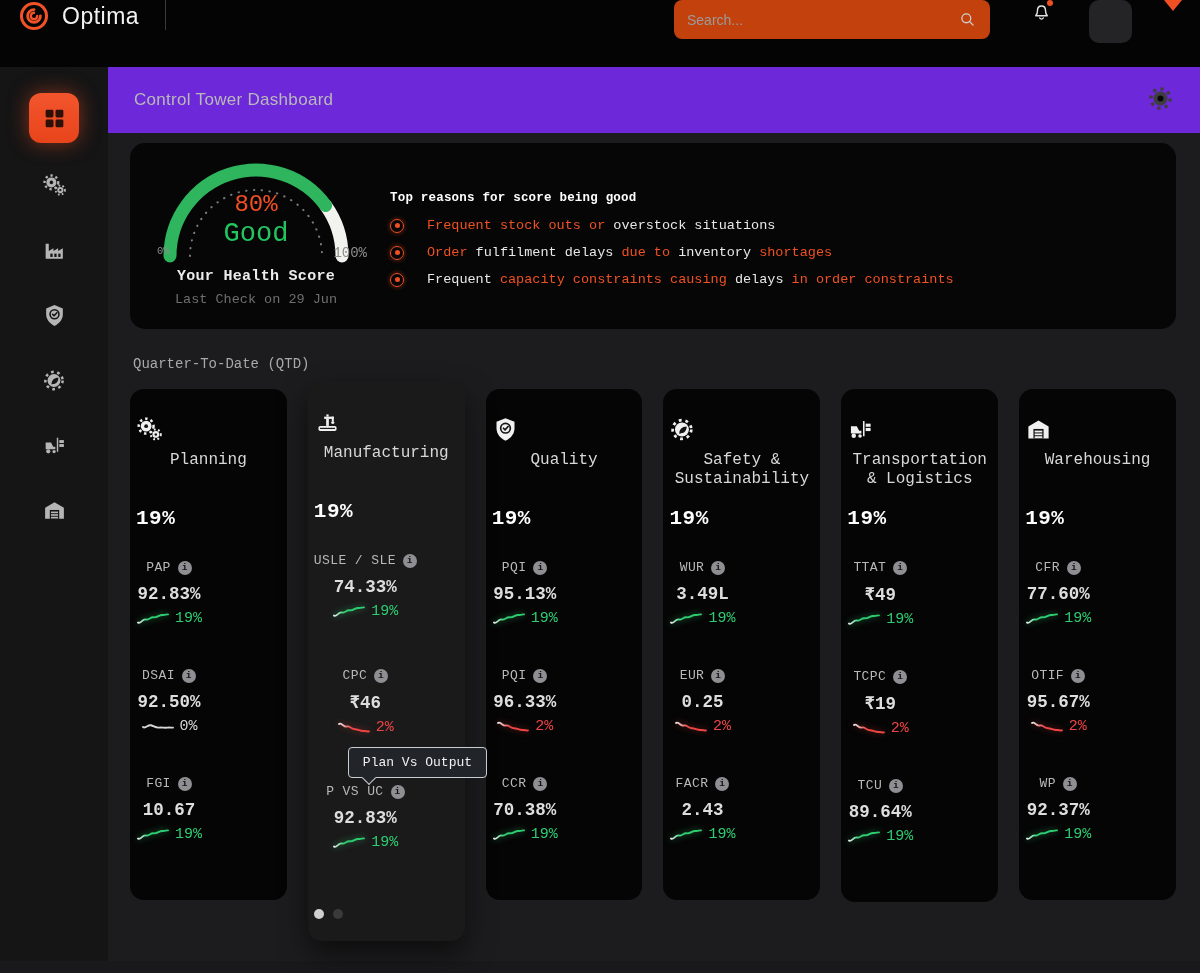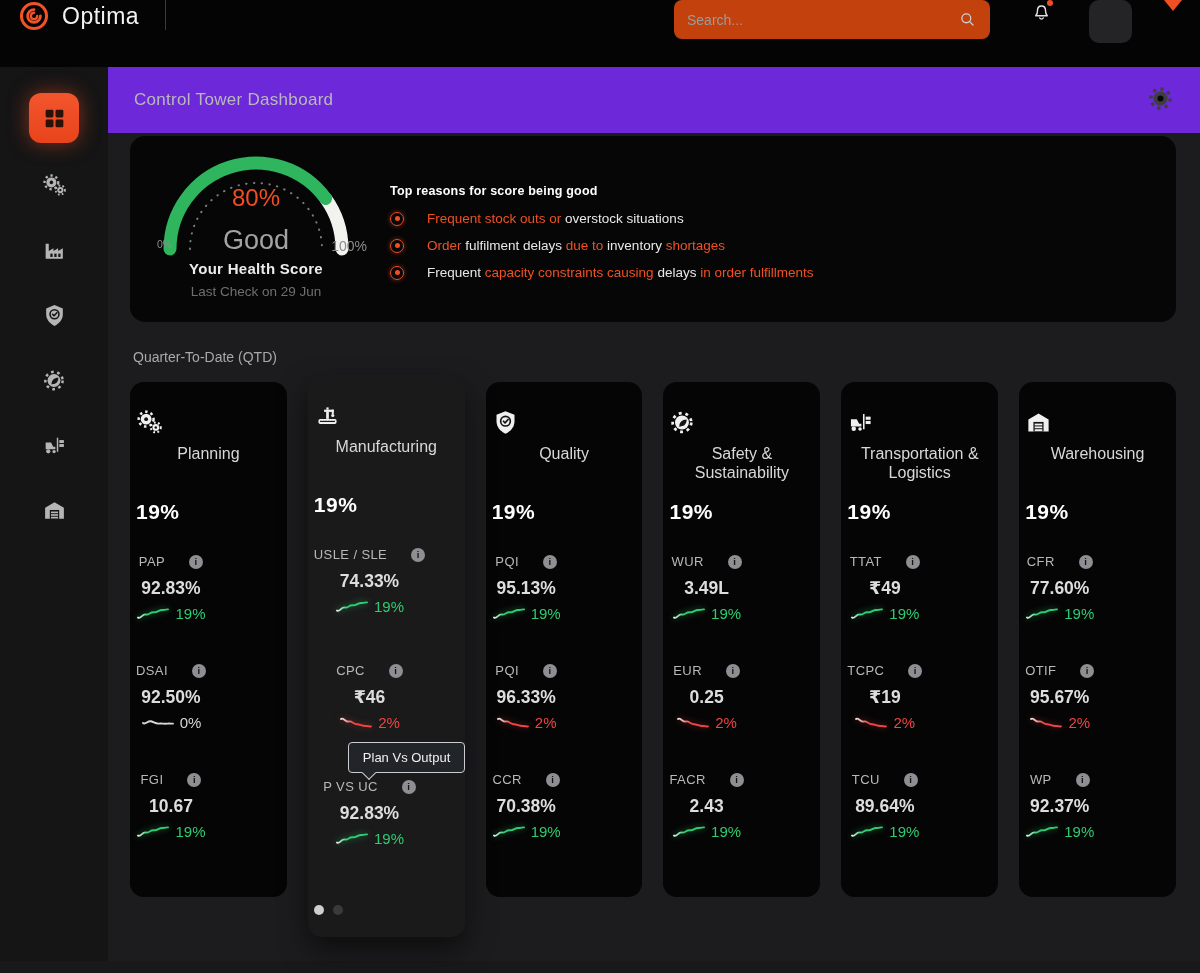--- a/index.html
+++ b/index.html
@@ -30,28 +30,28 @@
   .side-item { width:50px; height:50px; display:flex; align-items:center; justify-content:center;
     background:transparent; border:none; color:#b5b5b5; margin-bottom:15px; cursor:pointer; border-radius:12px; }
   .side-item svg { width:25px; height:25px; }
   .side-item.active { background:linear-gradient(180deg,#F2552C,#E8441C); color:#2b1108;
     box-shadow:0 0 20px rgba(240,78,35,.5); margin-bottom:17px; }
 
   .main { flex:1; display:flex; flex-direction:column; }
   .page-header { height:66px; background:#6d28d9; display:flex; align-items:center; padding:0 26px; }
   .page-title { color:#b9b9b9; font-size:17px; letter-spacing:.3px; }
   .settings-btn { margin-left:auto; background:none; border:none; color:#3e3e41; cursor:pointer; }
-  .content { flex:1; padding:3px 24px 0 22px; position:relative; }
+  .content { flex:1; padding:10px 24px 0 22px; position:relative;font-family:Liberation Mono, monospace; }
 
   
   .health-card { background:#060606; border-radius:15px; height:186px; display:flex; }
   .gauge-wrap { width:252px; position:relative; padding-top:13px; text-align:center; flex-shrink:0; }
   .gauge-center { position:absolute; top:48px; left:0; width:100%; text-align:center; }
   .gauge-score { color:#F04E23; font-size:24px; }
-  .gauge-rating { color:#a3a3a3; font-size:27px; margin-top:13px; }
+  .gauge-rating { color:#22c55e; font-size:27px; margin-top:1px; }
   .gauge-min { position:absolute; left:27px; top:102px; font-size:10.5px; color:#8d8d8d; }
   .gauge-max { position:absolute; right:15px; top:102px; font-size:14px; color:#8d8d8d; }
   .health-title { font-size:15px; font-weight:700; color:#ececec; margin-top:-5px; letter-spacing:.3px; }
   .health-sub { font-size:13.5px; color:#6f6f6f; margin-top:7px; }
   .reasons-wrap { padding-top:48px; padding-left:8px; }
   .reasons-title { font-size:12.5px; font-weight:700; color:#ffffff; margin-bottom:13px; letter-spacing:.2px; }
   .reason { display:flex; align-items:center; gap:23px; list-style:none; margin-bottom:12px;
     font-size:13.5px; color:#e8e8e8; }
   .reason .accent { color:#F05123; }
   .bullet { width:14px; height:14px; border:1.5px solid #F04E23; border-radius:50%; flex-shrink:0;
@@ -64,21 +64,21 @@
   .card { flex:1; background:#050505; border-radius:14px; min-height:498px; display:flex; flex-direction:column;
     align-items:flex-start; text-align:center; padding:27px 6px 16px; position:relative; }
   .card.highlighted { background:#1a1a1a; margin-top:-7px; min-height:547px;
     box-shadow:0 12px 28px rgba(0,0,0,.55); z-index:2; }
   .card-icon svg { width:27px; height:27px; color:#f0f0f0; }
   .card-title { font-size:16px; font-weight:400; color:#d8d8d8; line-height:1.2; margin-top:8px;
     min-height:40px; width:100%; }
   .card-score { font-size:21px; font-weight:700; color:#ffffff; margin:16px 0 30px; letter-spacing:.5px; }
   .metric { margin-bottom:41px; position:relative; }
   .highlighted .metric { margin-bottom:48px; }
-  .metric-label-row { display:flex; align-items:center; justify-content:center; gap:24px;
+  .metric-label-row { display:flex; align-items:center; justify-content:center; gap:7px;
     color:#b9b9b9; font-size:13px; letter-spacing:.4px; }
   .info { width:14px; height:14px; border-radius:50%; background:#8e8e93; color:#141414;
     font-size:9.5px; font-weight:700; display:inline-flex; align-items:center; justify-content:center;
     cursor:pointer; font-style:normal; }
   .metric-value { font-size:17.5px; font-weight:700; color:#dddddd; margin-top:9px; }
   .metric-trend { margin-top:6px; display:flex; align-items:center; justify-content:center; gap:5px; font-size:15px; }
   .metric-trend.up span { color:#2ecc71; }
   .metric-trend.down span { color:#ef4444; }
   .metric-trend.flat span { color:#d6d6d6; }
   .metric-trend.up svg { filter:drop-shadow(0 0 3px rgba(46,204,113,.6)); }
@@ -263,21 +263,21 @@
               <li class="reason">
                 <span class="bullet">
                   <span class="dot"></span>
                 </span>
                 <span class="reason-text"><span class="accent">Order </span><span class="">fulfilment delays </span><span class="accent">due to </span><span class="">inventory </span><span class="accent">shortages</span></span>
               </li>
               <li class="reason">
                 <span class="bullet">
                   <span class="dot"></span>
                 </span>
-                <span class="reason-text"><span class="">Frequent </span><span class="accent">capacity constraints causing </span><span class="">delays </span><span class="accent">in order fulfillments</span></span>
+                <span class="reason-text"><span class="">Frequent </span><span class="accent">capacity constraints causing </span><span class="">delays </span><span class="accent">in order constraints</span></span>
               </li>
             </ul>
         </div>
       </section>
 
       <div class="qtd-title">Quarter-To-Date (QTD)</div>
       <div class="cards" id="cards">
           <article class="card ">
             <span class="icon card-icon">
               <svg viewBox="0 0 24 24">

